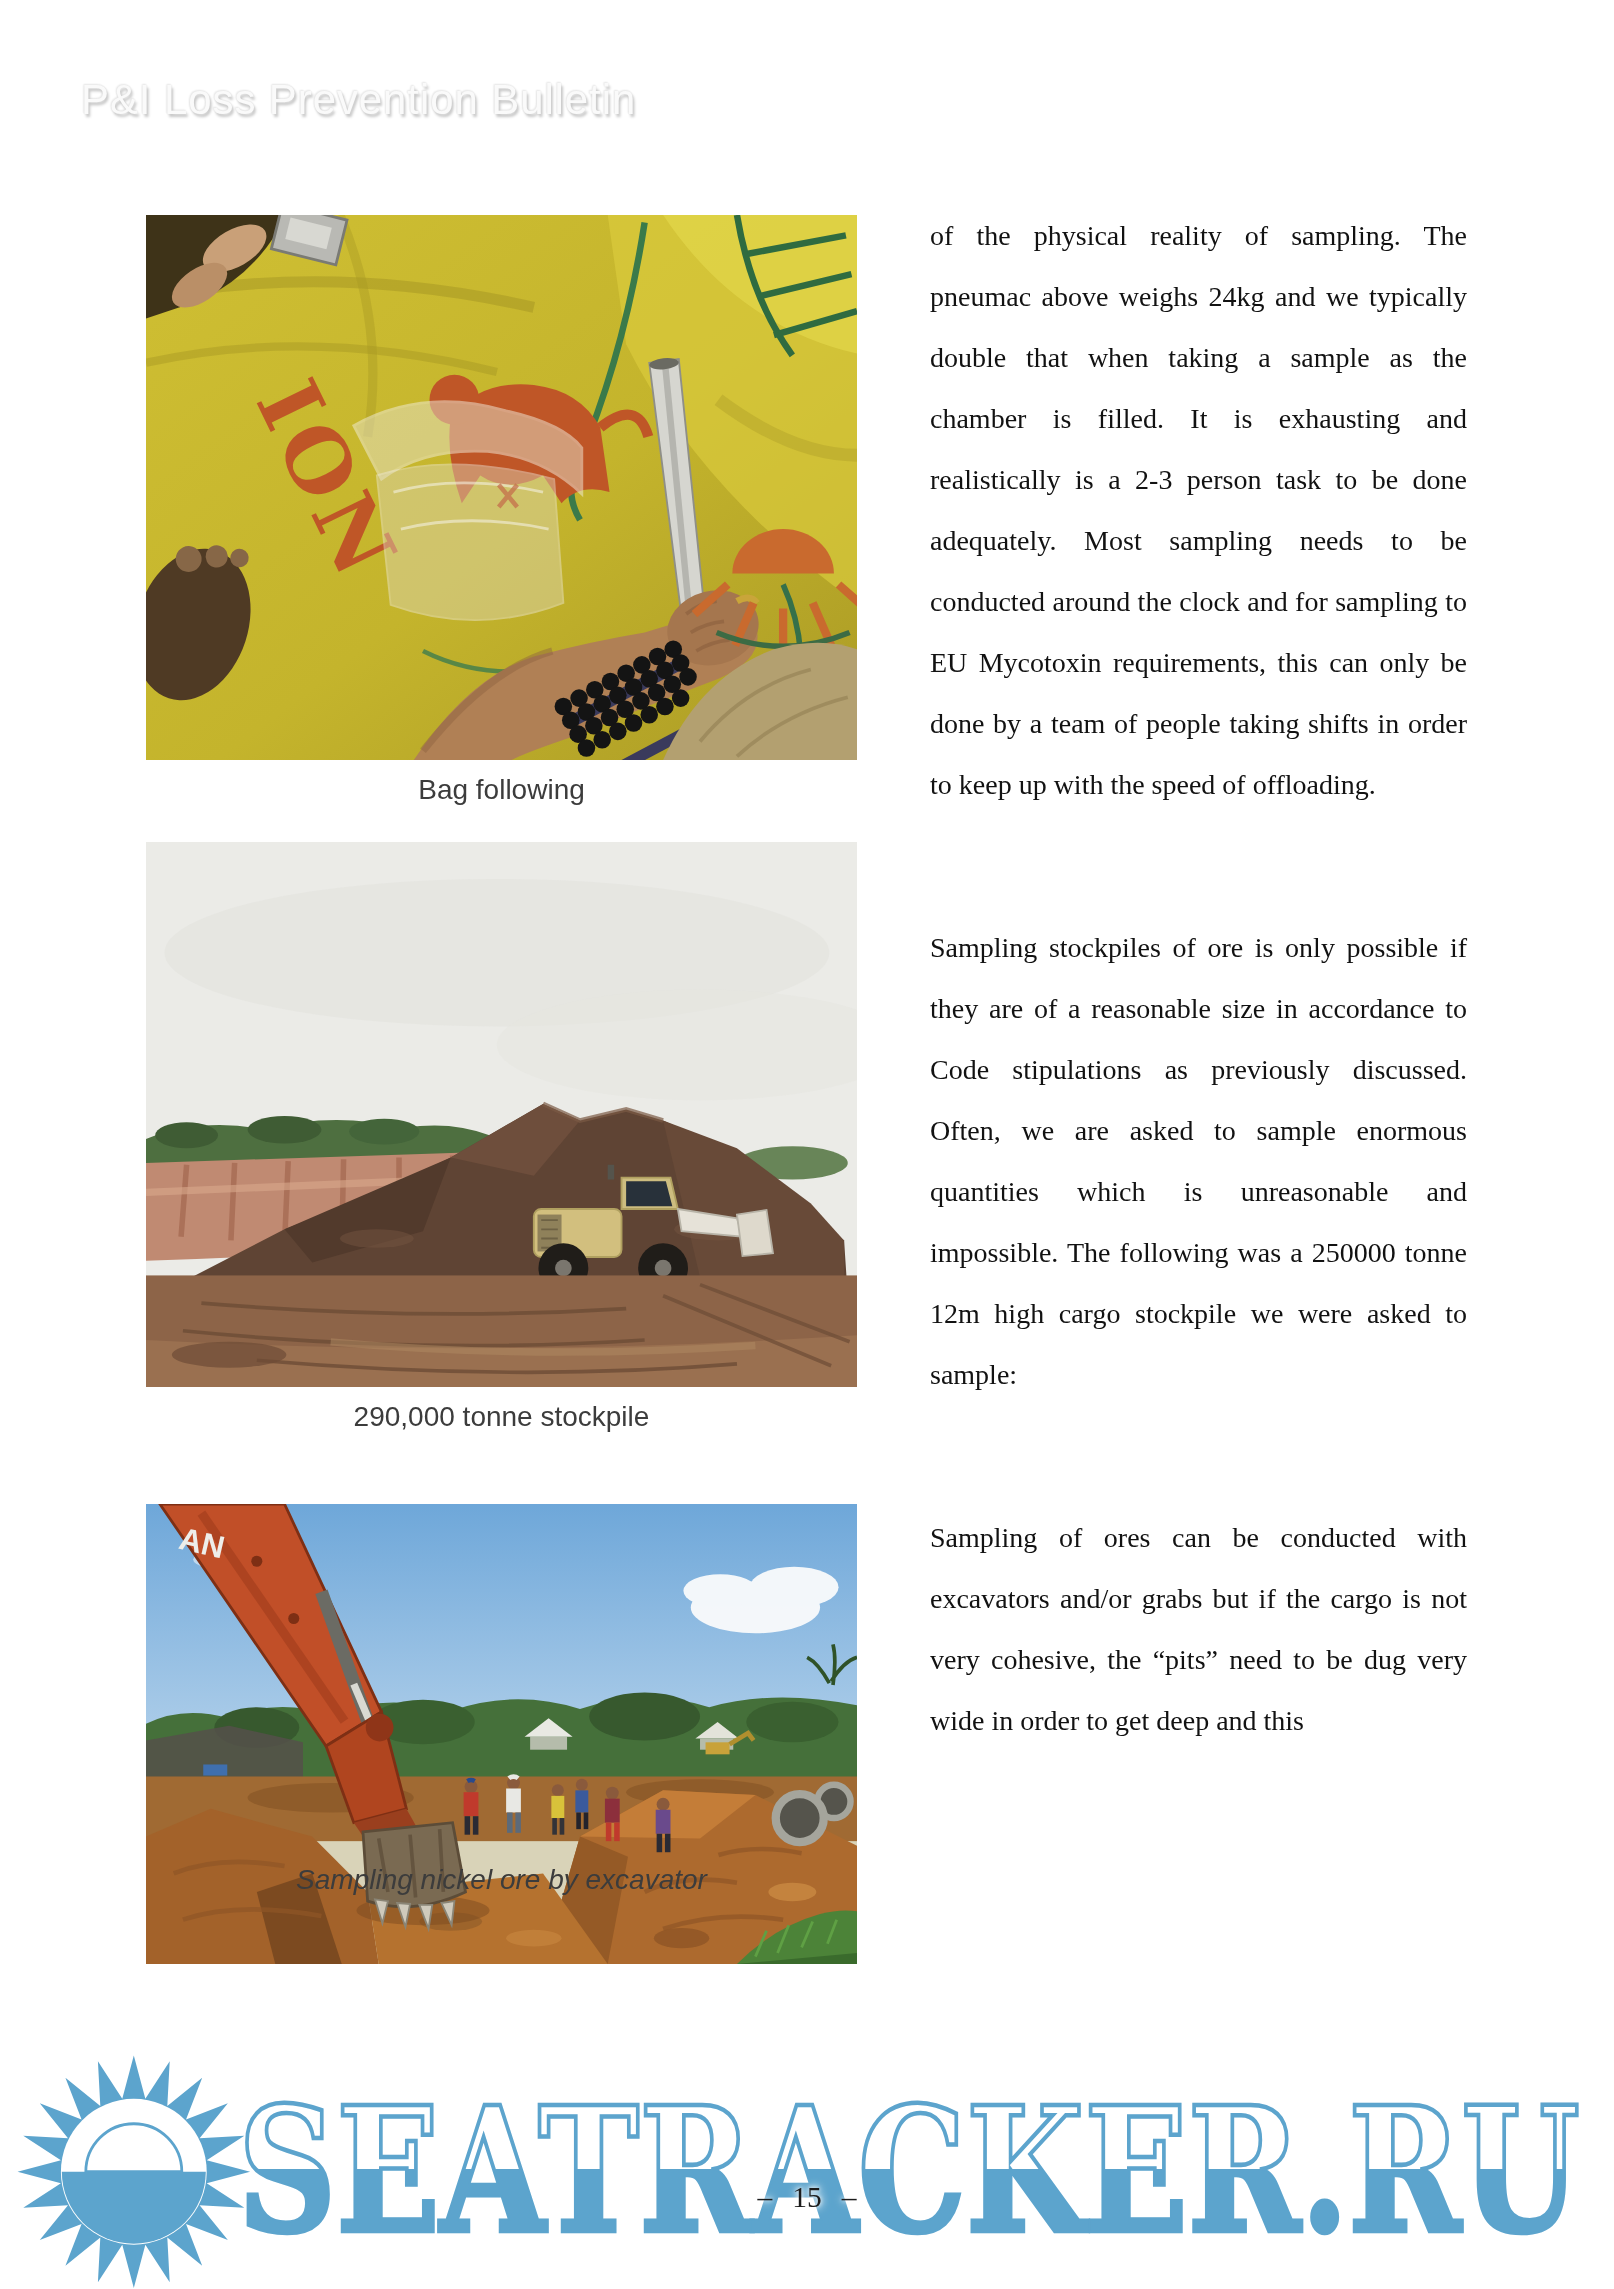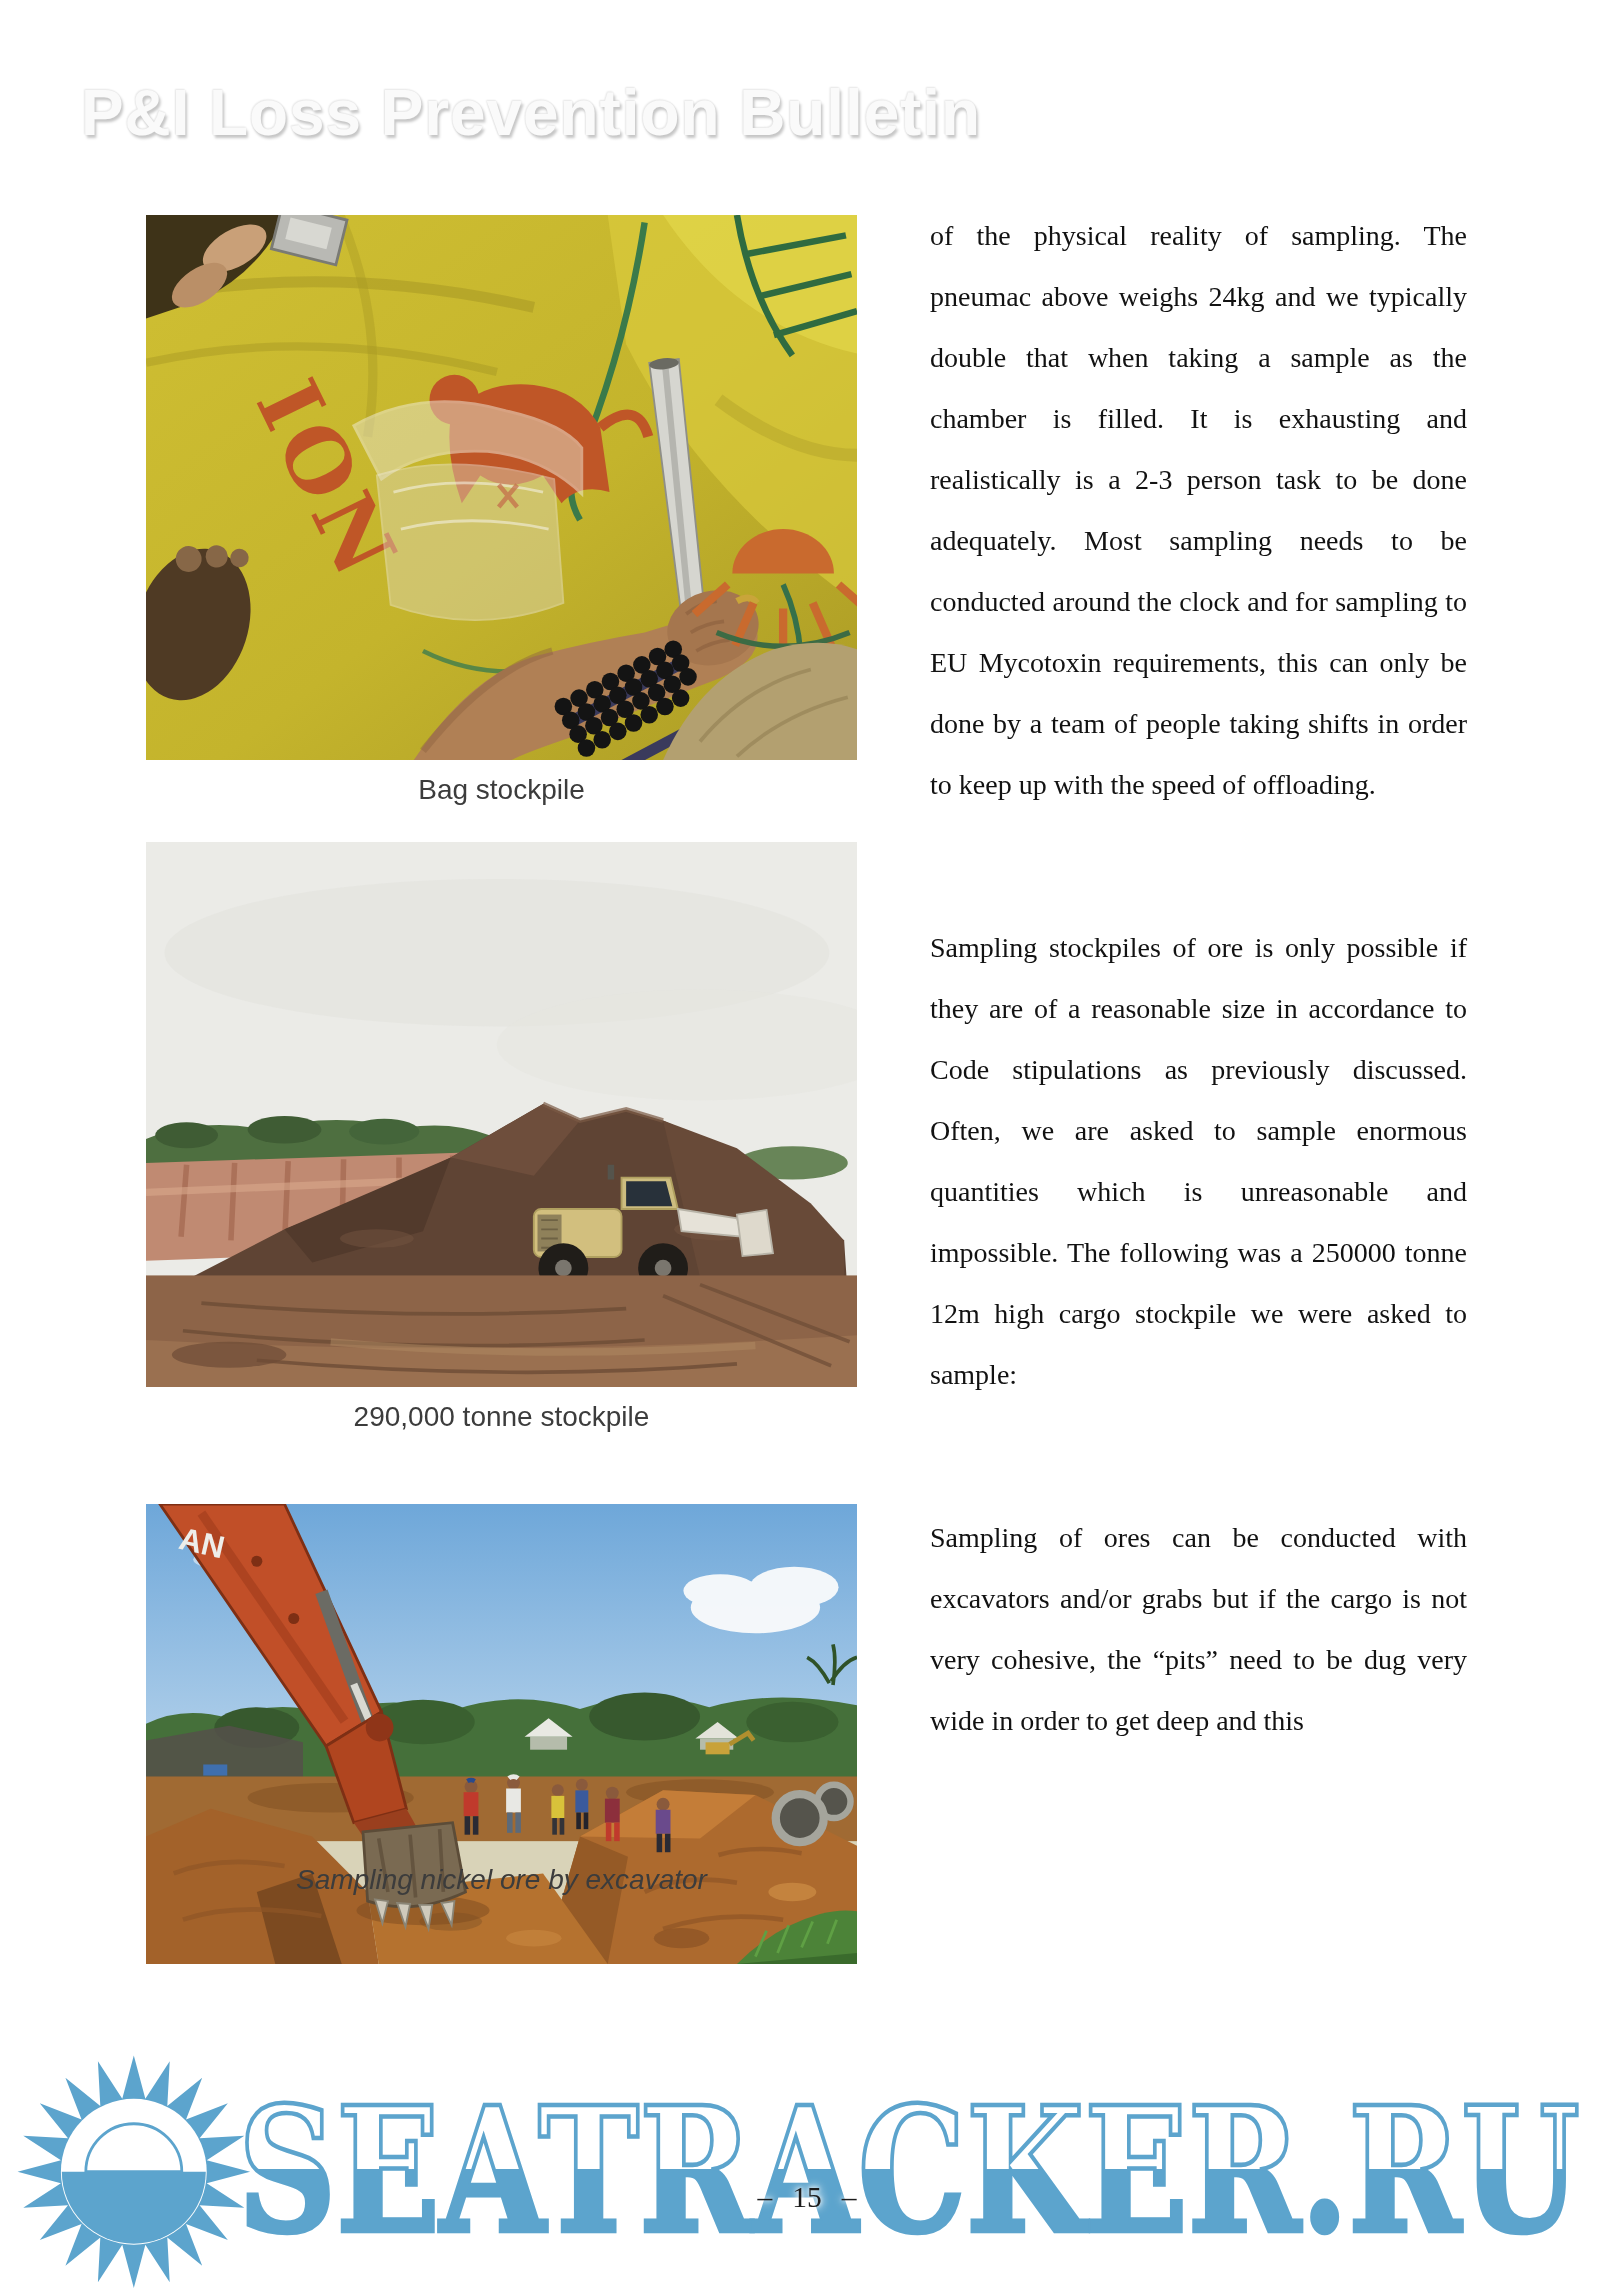--- a/index.html
+++ b/index.html
@@ -2,21 +2,21 @@
 <html style="font-size:14.8px"><head>
 <meta charset="utf-8">
 <style>
   html,body{margin:0;padding:0;}
   body{
     width:1614px;height:2290px;position:relative;background:#ffffff;
     font-family:"Liberation Sans",sans-serif;overflow:hidden;
   }
   .header-title{
     position:absolute;left:81px;top:76px;
-    font-size:64px;font-weight:bold;letter-spacing:0.9px;
+    font-size:42px;font-weight:normal;letter-spacing:0.9px;
     color:#fafafa;
     text-shadow:1.8px 2.8px 2.8px #c6c6c6,-0.9px -0.9px 1.8px #e9e9e9,0 0 1.8px #d4d4d4;
     white-space:nowrap;
   }
   .fig{position:absolute;left:146px;width:711px;overflow:hidden;background:#d9d3b8;}
   .fig svg{display:block;width:100%;height:100%;}
   #fig1{top:215px;height:545px;}
   #fig2{top:842px;height:545px;}
   #fig3{top:1504px;height:460px;}
   .caption{
@@ -158,21 +158,21 @@
     <g transform="translate(690,388)">
       <path d="M-55,0 A55,48 0 0 1 55,0 Z" fill="#c96a2e"></path>
       <path d="M60,12 L96,44 M32,32 L52,78 M0,38 L0,88 M-32,32 L-52,78 M-60,12 L-96,44" stroke="#c96a2e" stroke-width="9"></path>
       <path d="M-72,64 Q0,94 72,64" stroke="#3c6b44" stroke-width="6" fill="none"></path>
     </g>
 
     <path d="M560,590 Q600,500 680,470 Q730,456 770,470 L770,590 Z" fill="#b3a070"></path>
     <path d="M600,570 Q650,510 720,492 M640,586 Q690,540 760,522" stroke="#9a875a" stroke-width="4" fill="none" opacity="0.8"></path>
   </svg>
 </div>
-<div class="caption" id="cap1">Bag stockpile</div>
+<div class="caption" id="cap1">Bag following</div>
 
 <div class="fig" id="fig2">
   <svg viewBox="0 0 770 591" preserveAspectRatio="none">
     <rect width="770" height="591" fill="#ebebe7"></rect>
     <ellipse cx="380" cy="120" rx="360" ry="80" fill="#e2e2dd" opacity="0.6"></ellipse>
     <ellipse cx="600" cy="220" rx="220" ry="60" fill="#e5e5e0" opacity="0.5"></ellipse>
 
     <path d="M0,322 Q60,298 130,312 Q200,292 280,310 Q330,302 372,318 L372,348 L0,350 Z" fill="#4e6f40"></path>
     <ellipse cx="44" cy="318" rx="34" ry="14" fill="#3f5c34"></ellipse>
     <ellipse cx="150" cy="312" rx="40" ry="15" fill="#3f5c34"></ellipse>

